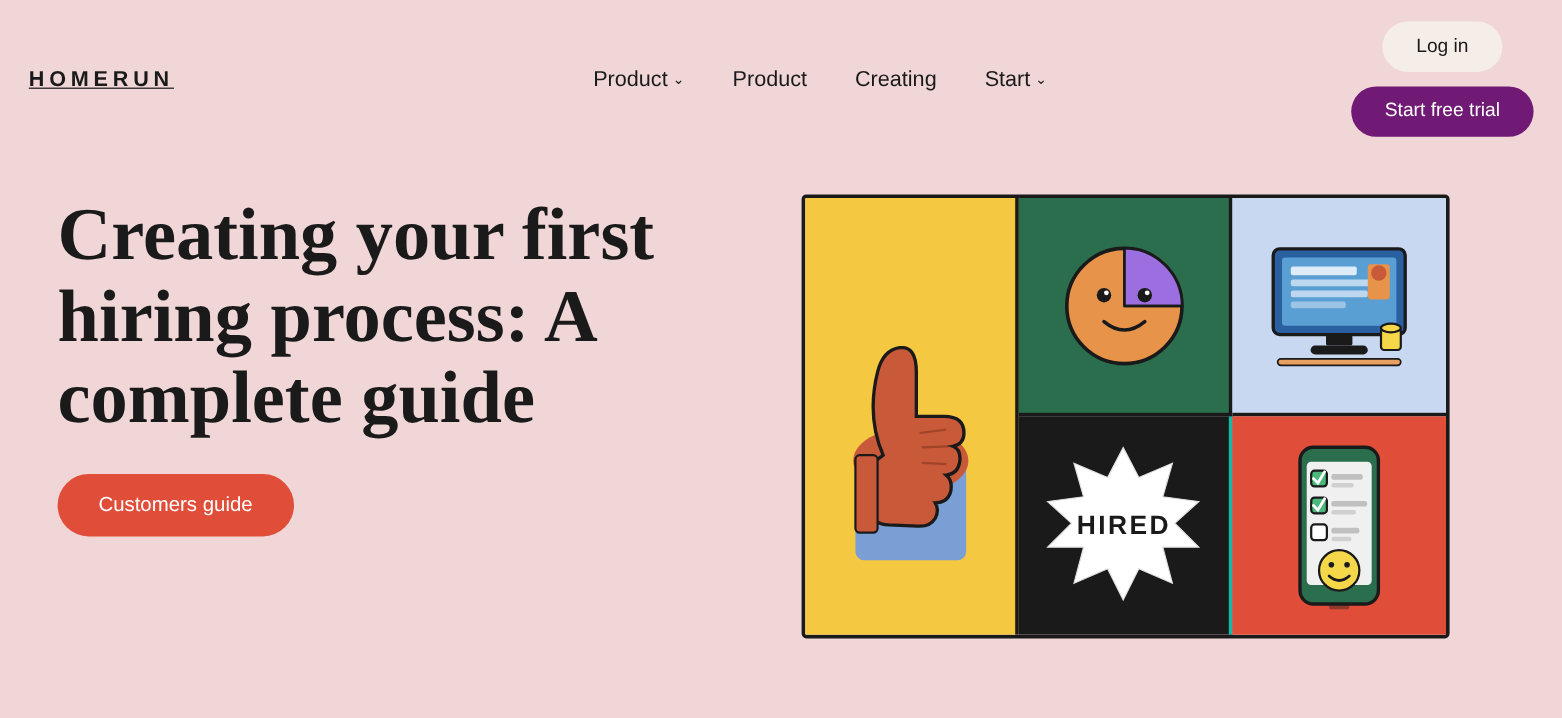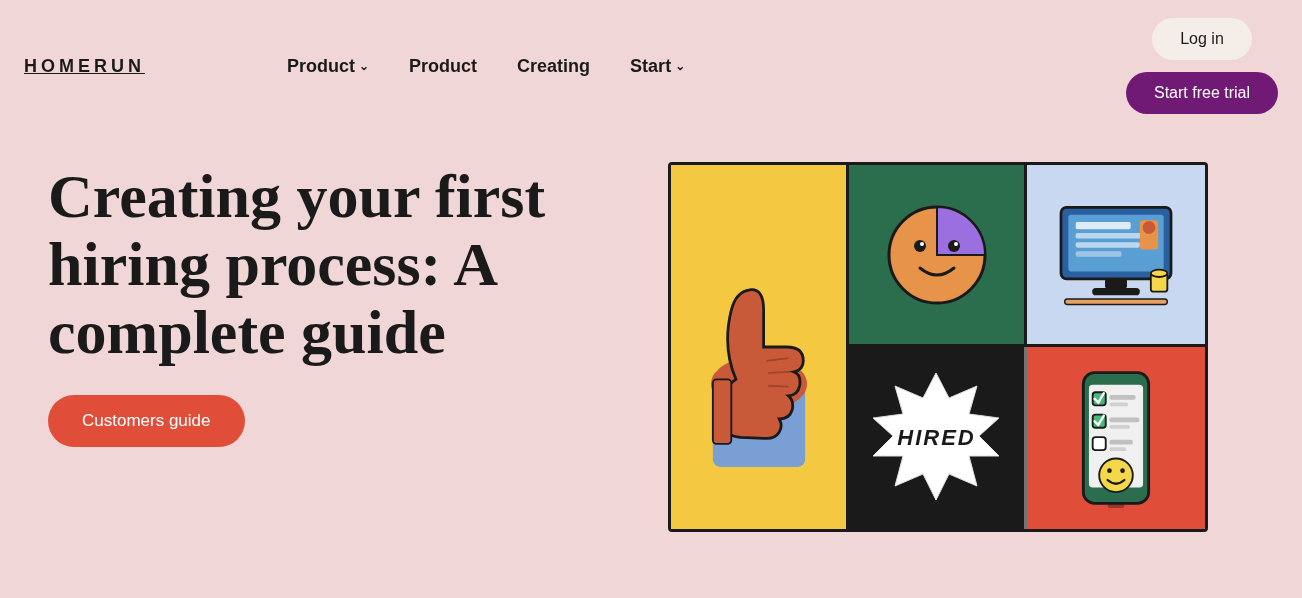--- a/index.html
+++ b/index.html
@@ -29,23 +29,22 @@
       text-decoration: underline;
       color: #1a1a1a;
       margin-right: 16px;
     }
 
     .nav-links {
       display: flex;
       align-items: center;
       gap: 40px;
       flex: 1;
-      justify-content: flex-start;
+      justify-content: center;
       margin-left: 80px;
-      font-weight: bold;
     }
 
     .nav-link {
       font-family: Arial, Helvetica, sans-serif;
       font-size: 18px;
       color: #1a1a1a;
       text-decoration: none;
       cursor: pointer;
       display: flex;
       align-items: center;
@@ -188,25 +187,24 @@
       display: flex;
       align-items: center;
       justify-content: center;
     }
 
     
     .cell-hired {
       grid-row: 2 / 3;
       grid-column: 2 / 3;
       background-color: #1a1a1a;
-      border-right: 3px solid #737373;
-      display: flex;
-      align-items: center;
-      justify-content: center;
-      font-style: italic;
+      border-right: 3px solid #14b8a6;
+      display: flex;
+      align-items: center;
+      justify-content: center;
     }
 
     
     .cell-phone {
       grid-row: 2 / 3;
       grid-column: 3 / 4;
       background-color: #e04e3a;
       display: flex;
       align-items: center;
       justify-content: center;

